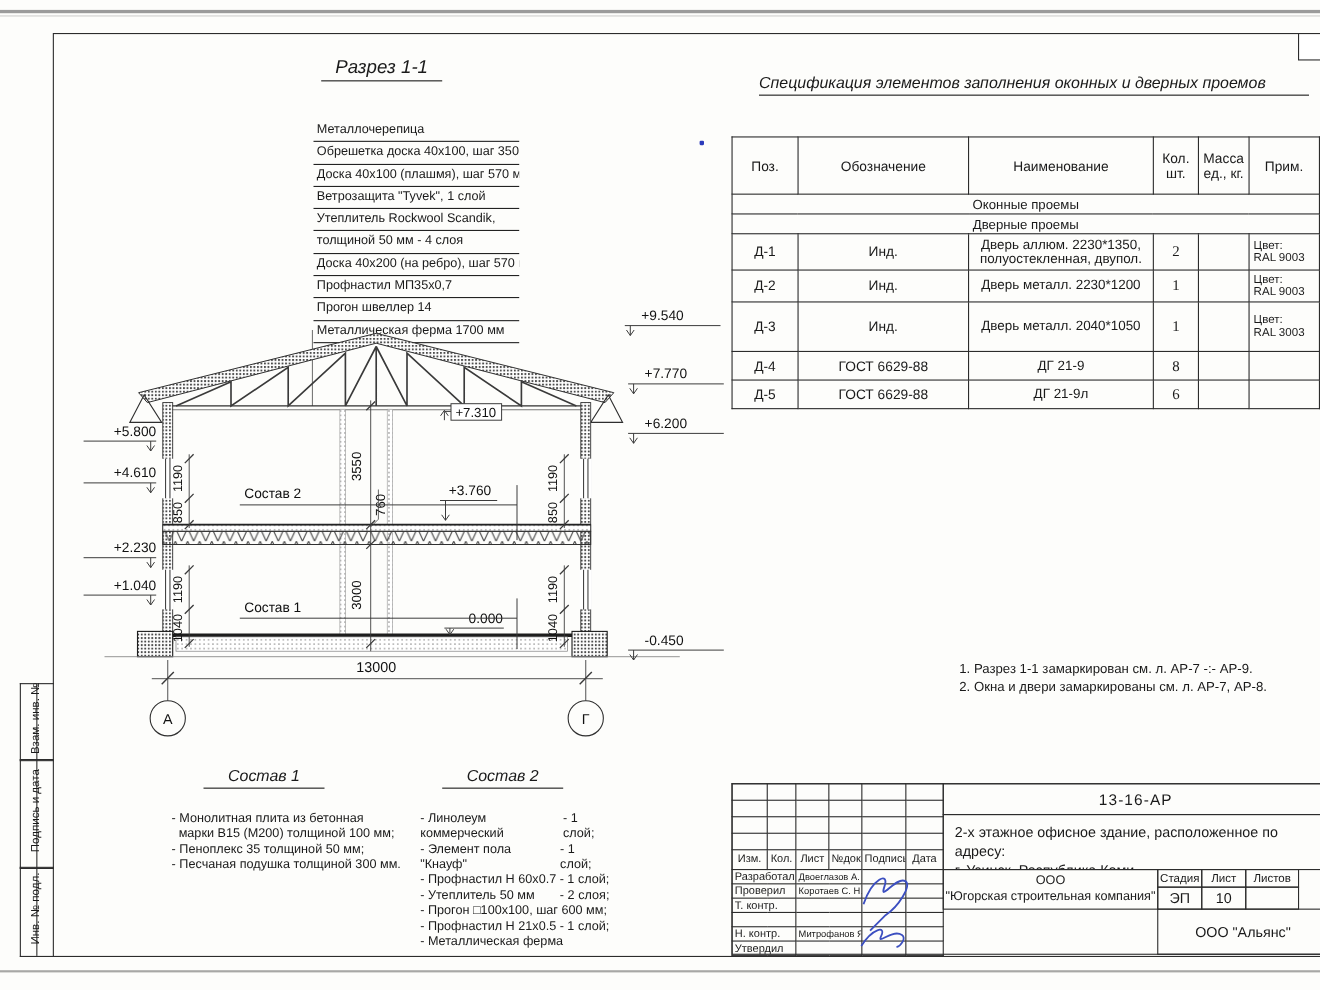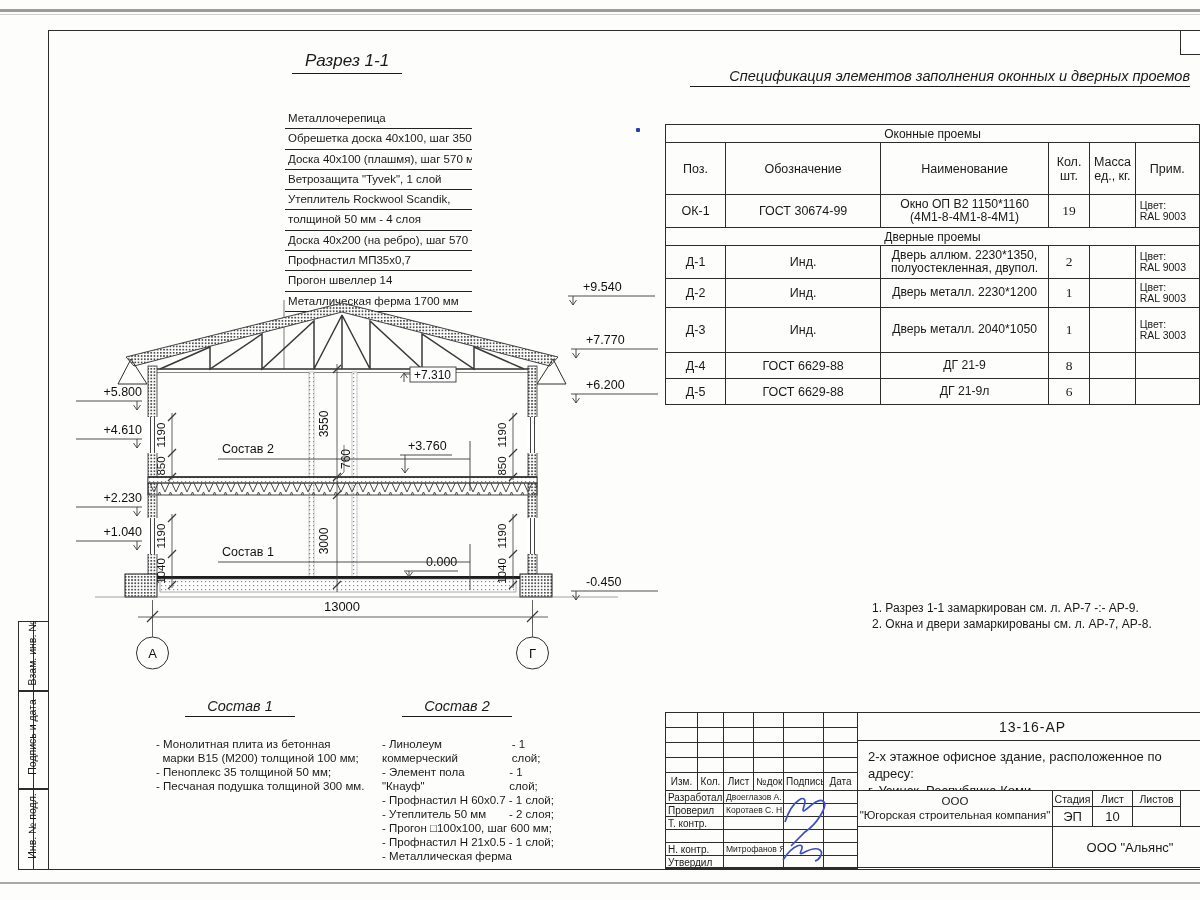--- a/index.html
+++ b/index.html
@@ -15,21 +15,21 @@
   
   .frame{left:48px;top:30px;width:1170px;height:838px;border:1.6px solid #2c2c2c;}
   .corner-box{left:1180px;top:30px;width:30px;height:23px;border:1.5px solid #2c2c2c;background:#fff;}
   
   .margin-box{border:1.2px solid #2c2c2c;border-right:none;}
   .vlabel{position:absolute;left:-27px;top:50%;transform:rotate(-90deg);transform-origin:center;
           font-size:10.5px;white-space:nowrap;width:80px;text-align:center;}
   
   .h-section{left:292px;top:51px;width:110px;text-align:center;font-size:17px;font-style:italic;
              border-bottom:1.4px solid #1a1a1a;padding-bottom:2px;}
-  .h-spec{left:690px;top:68px;width:500px;text-align:right;font-size:14.5px;font-style:italic;
+  .h-spec{left:690px;top:68px;width:500px;text-align:left;font-size:14.5px;font-style:italic;
           border-bottom:1.2px solid #1a1a1a;padding-bottom:2px;}
   
   .callout{left:285px;top:109px;width:187px;font-size:11.5px;line-height:19.3px;}
   .callout div{border-bottom:1.1px solid #222;padding-left:3px;white-space:nowrap;overflow:hidden;}
   .callout div:first-child{border-bottom:1.1px solid #222;}
   
   table{border-collapse:collapse;}
   .spec{left:665px;top:124px;}
   .spec table{table-layout:fixed;}
   .spec td,.spec th{border:1.2px solid #2c2c2c;font-weight:normal;overflow:hidden;}
@@ -273,43 +273,33 @@
     <table>
       <colgroup>
         <col style="width:62px">
           <col style="width:160px">
           <col style="width:172px">
         <col style="width:42px">
           <col style="width:46px">
           <col style="width:66px">
       </colgroup>
       <tbody>
-          <tr>
-            <td class="group" colspan="6">Оконные проемы</td>
-          </tr>
-      <tr style="height:52px;">
+          <tr style="height:52px;">
         <th>Поз.</th>
         <th>Обозначение</th>
         <th>Наименование</th>
         <th class="pre">Кол.
 шт.</th>
         <th class="pre">Масса
 ед., кг.</th>
         <th>Прим.</th>
       </tr>
-      <tr style="height:33px;">
-        <td class="c-pos">ОК-1</td>
-        <td class="c-desig">ГОСТ 30674-99</td>
-        <td class="c-name pre">Окно ОП В2 1150*1160
-(4М1-8-4М1-8-4М1)</td>
-        <td class="c-qty">19</td>
-        <td></td>
-        <td class="c-note">Цвет:
-RAL 9003</td>
-      </tr>
+      <tr>
+            <td class="group" colspan="6">Оконные проемы</td>
+          </tr>
       <tr>
             <td class="group" colspan="6">Дверные проемы</td>
           </tr>
       <tr style="height:33px;">
         <td class="c-pos">Д-1</td>
         <td class="c-desig">Инд.</td>
         <td class="c-name pre">Дверь аллюм. 2230*1350,
 полуостекленная, двупол.</td>
         <td class="c-qty">2</td>
         <td></td>

